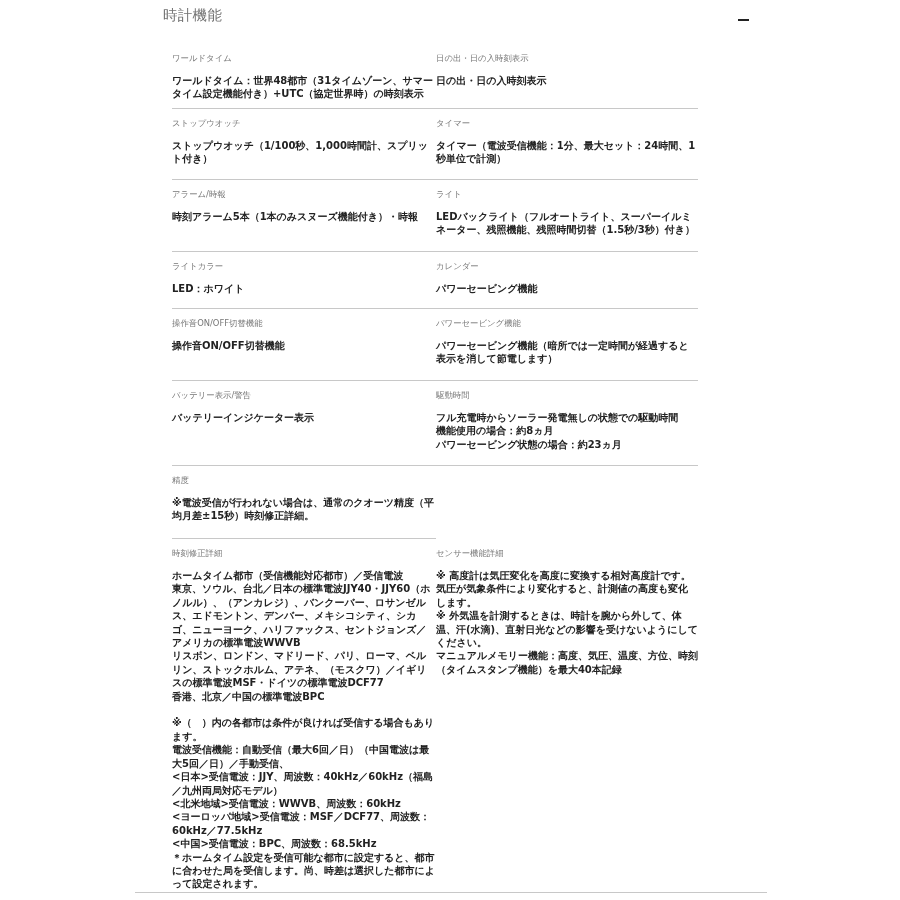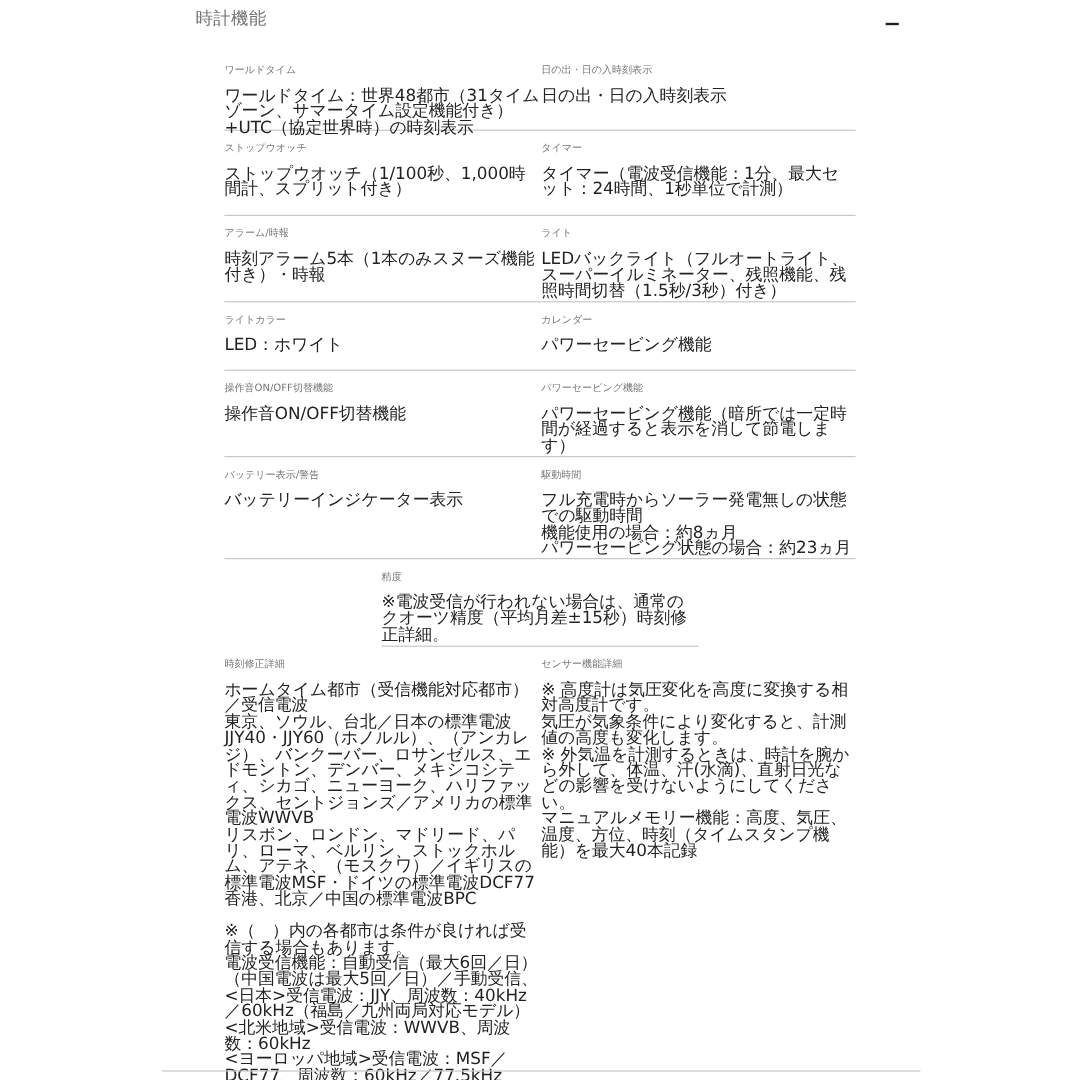--- a/index.html
+++ b/index.html
@@ -48,40 +48,40 @@
       background: #222;
     }
     .spec-grid {
       position: absolute;
       left: 172px;
       top: 44px;
       width: 556px;
     }
     .spec-row {
       display: flex;
-      justify-content: center;
+      justify-content: flex-start;
     }
     .spec-cell {
       width: 264px;
       border-bottom: 1px solid #c8c8c8;
       box-sizing: border-box;
     }
     .spec-cell.right {
       width: 262px;
     }
     .spec-label {
       font-size: 8.4px;
       color: #777;
       line-height: 12px;
       margin-top: 8px;
       white-space: nowrap;
     }
     .spec-value {
-      font-size: 14px;
-      font-weight: normal;
+      font-size: 10px;
+      font-weight: bold;
       color: #222;
       line-height: 13.4px;
       margin-top: 10px;
       white-space: pre-line;
     }
     .last-cell {
       border-bottom: none;
     }
     .bottom-rule {
       position: absolute;

